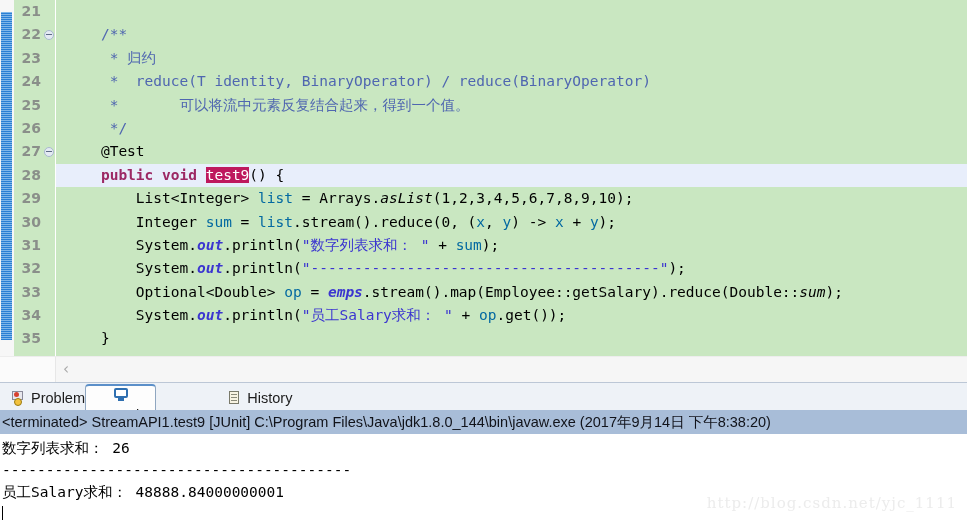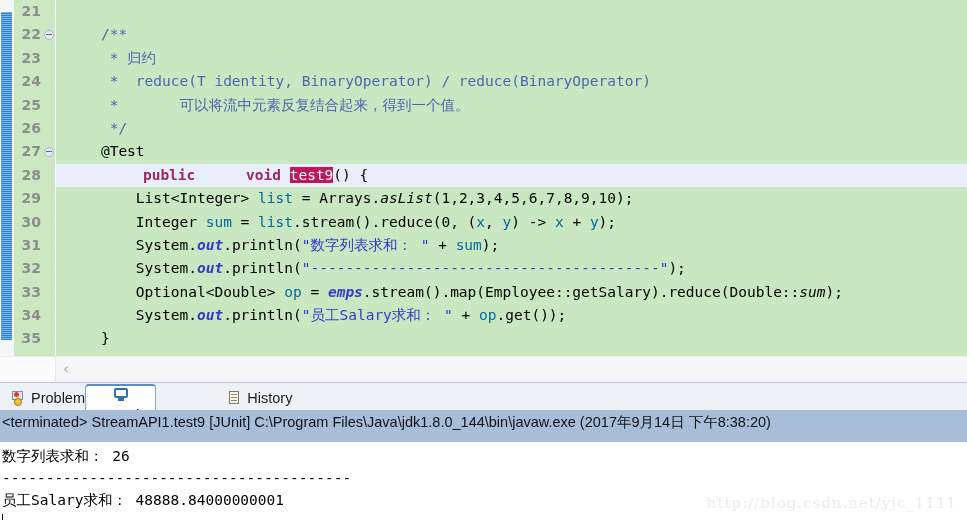--- a/index.html
+++ b/index.html
@@ -107,21 +107,21 @@
     height: 23.4px;
     line-height: 23.4px;
     padding-left: 10px;
     color: #000000;
     box-sizing: border-box;
   }
   .cline.current {
     background: #e8eefb;
   }
   .cmt   { color: #4f66b0; }
-  .kw    { color: #9c2864; font-weight: bold; margin-left: 42px; }
+  .kw    { color: #9c2864; font-weight: bold; }
   .str   { color: #3b35d0; }
   .fld   { color: #3b35d0; font-style: italic; font-weight: bold; }
   .mtd   { color: #000000; font-style: italic; }
   .var   { color: #0369a1; }
   .sel   {
     background: #be185d;
     color: #ffffff;
   }
   
   .editor-bottom {
@@ -249,21 +249,21 @@
   
   .console {
     position: absolute;
     left: 0; top: 410px;
     width: 967px;
     height: 110px;
     background: #ffffff;
     overflow: hidden;
   }
   .console-header {
-    height: 32px;
+    height: 24px;
     line-height: 24px;
     background: #a8bdd8;
     color: #11131a;
     font-family: "Liberation Sans", sans-serif;
     font-size: 14.5px;
     padding-left: 2px;
     white-space: nowrap;
     overflow: hidden;
     box-sizing: border-box;
   }

